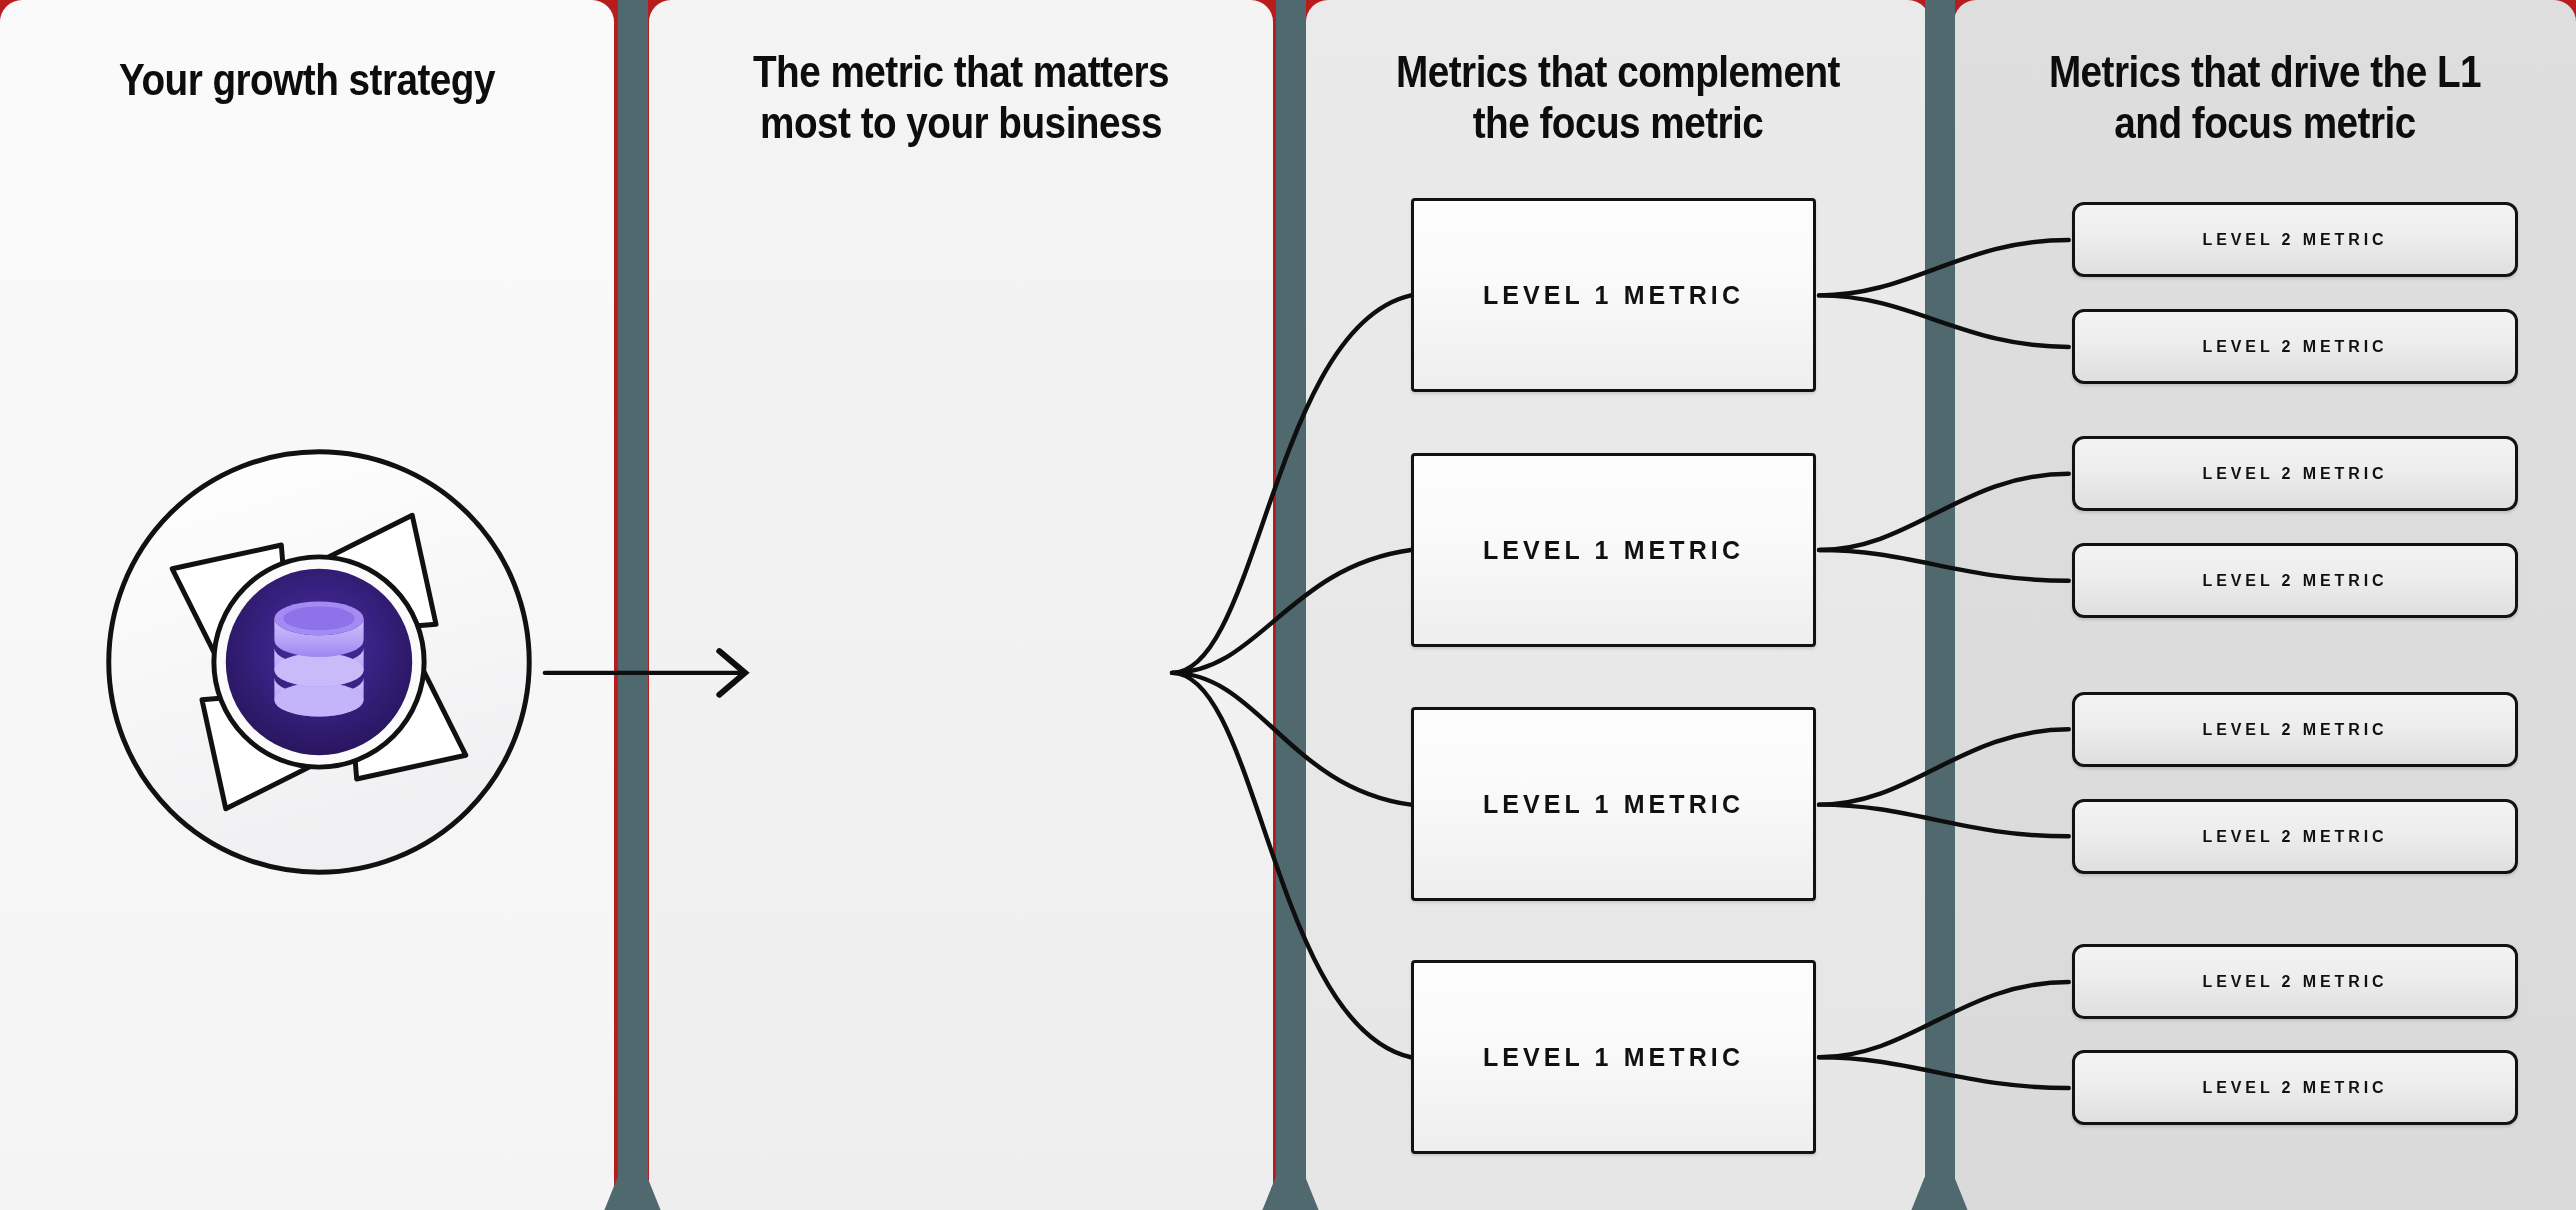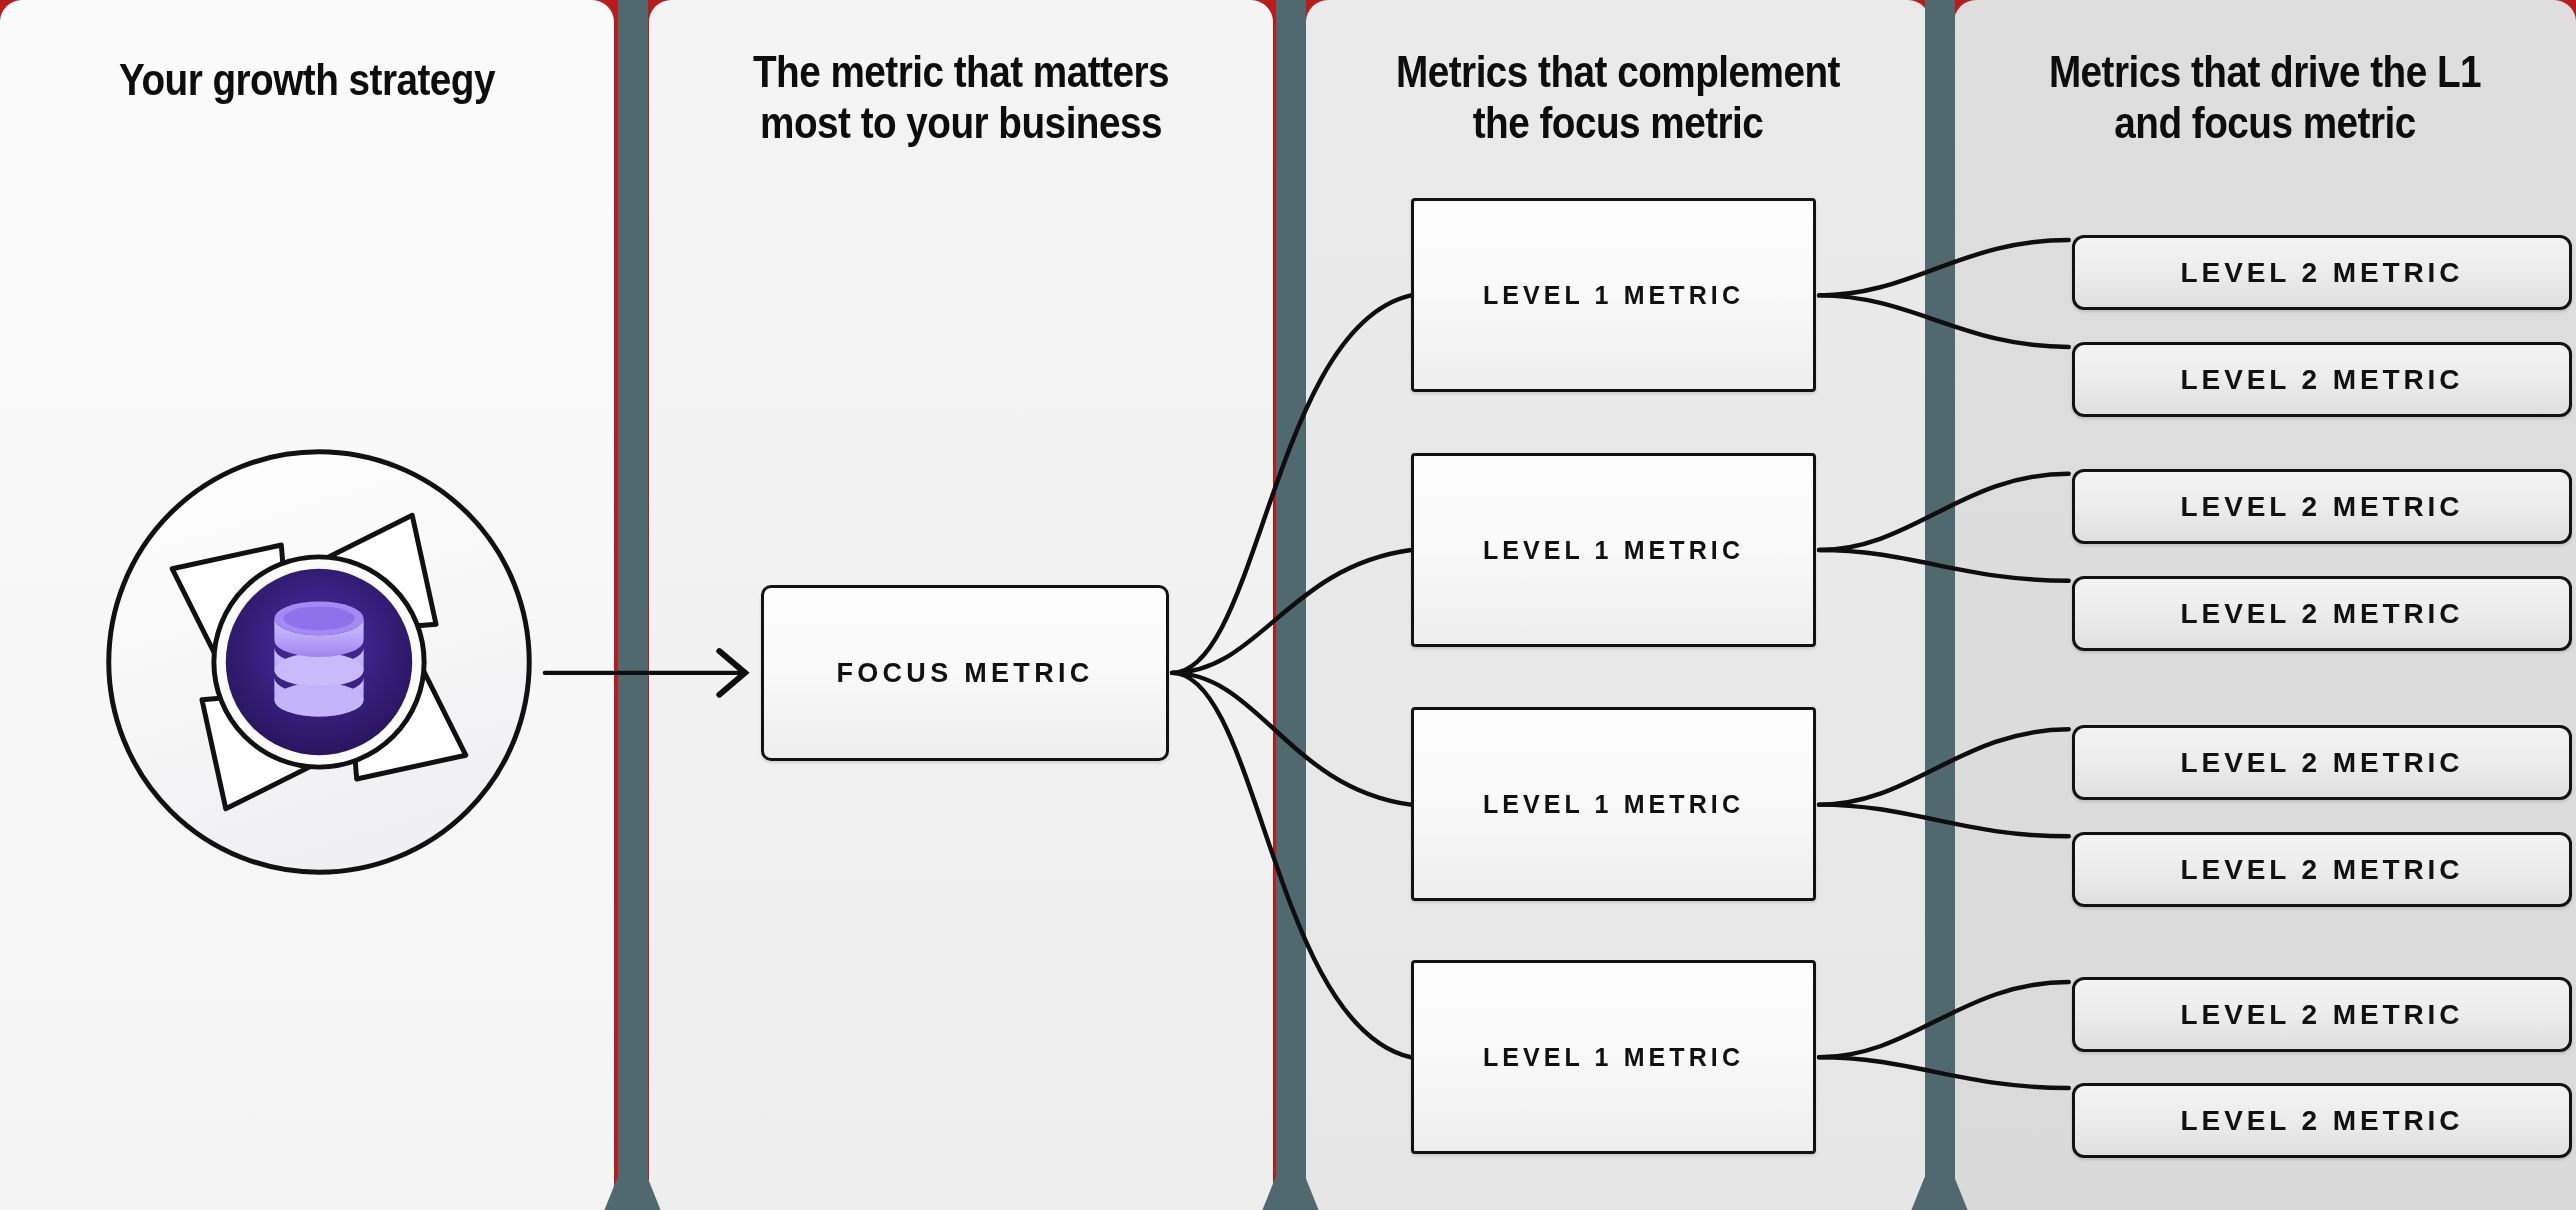--- a/index.html
+++ b/index.html
@@ -88,25 +88,24 @@
     left:1411px; width:405px; height:194px;
     border-radius:4px;
     font-size:25px; letter-spacing:4.1px;
   }
   .l1-1 { top:198px; }
   .l1-2 { top:453px; }
   .l1-3 { top:707px; }
   .l1-4 { top:960px; }
 
   .l2-box {
-    left:2072px; width:500px; height:75px;
+    left:2072px; width:446px; height:75px;
     border-radius:12px;
-    font-size:28px; letter-spacing:3.9px;
+    font-size:16px; letter-spacing:3.9px;
     background:linear-gradient(180deg,#f3f3f3 0%, #ededed 45%, #dfdfdf 100%);
-    margin-top:33px;
   }
   .l2-1 { top:202px; }
   .l2-2 { top:309px; }
   .l2-3 { top:436px; }
   .l2-4 { top:543px; }
   .l2-5 { top:692px; }
   .l2-6 { top:799px; }
   .l2-7 { top:944px; }
   .l2-8 { top:1050px; }
 </style>
@@ -201,21 +200,20 @@
       <path d="M 1836 555 C 1930 555, 1980 586, 2088 586"></path>
 
       <path d="M 1836 812 C 1930 812, 1980 736, 2088 736"></path>
       <path d="M 1836 812 C 1930 812, 1980 844, 2088 844"></path>
 
       <path d="M 1836 1067 C 1930 1067, 1980 991, 2088 991"></path>
       <path d="M 1836 1067 C 1930 1067, 1980 1098, 2088 1098"></path>
     </g>
   </svg>
 
-  <div class="mbox focus-box">Focus Metric</div>
 
   <div class="mbox l1-box l1-1">Level 1 Metric</div>
   <div class="mbox l1-box l1-2">Level 1 Metric</div>
   <div class="mbox l1-box l1-3">Level 1 Metric</div>
   <div class="mbox l1-box l1-4">Level 1 Metric</div>
 
   <div class="mbox l2-box l2-1">Level 2 Metric</div>
   <div class="mbox l2-box l2-2">Level 2 Metric</div>
   <div class="mbox l2-box l2-3">Level 2 Metric</div>
   <div class="mbox l2-box l2-4">Level 2 Metric</div>

